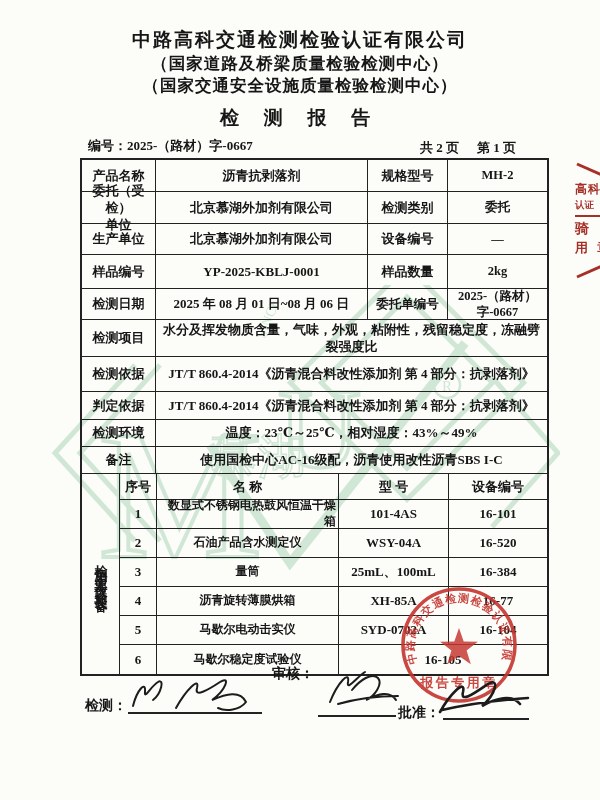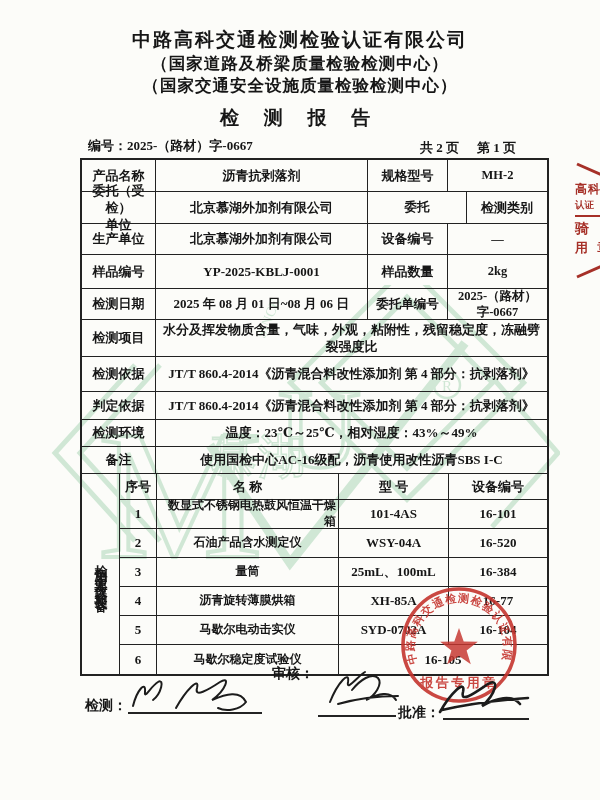--- a/index.html
+++ b/index.html
@@ -95,22 +95,22 @@
     <div class="tr" style="height:32px">
       <div class="td c1">产品名称</div>
       <div class="td c2">沥青抗剥落剂</div>
       <div class="td c3">规格型号</div>
       <div class="td c4">MH-2</div>
     </div>
     <div class="tr" style="height:32px">
       <div class="td c1 pre">委托（受检）
 单位</div>
       <div class="td c2">北京慕湖外加剂有限公司</div>
+      <div class="td c3">检测类别</div>
       <div class="td c4">委托</div>
-      <div class="td c3">检测类别</div>
     </div>
     <div class="tr" style="height:31px">
       <div class="td c1">生产单位</div>
       <div class="td c2">北京慕湖外加剂有限公司</div>
       <div class="td c3">设备编号</div>
       <div class="td c4">—</div>
     </div>
     <div class="tr" style="height:34px">
       <div class="td c1">样品编号</div>
       <div class="td c2">YP-2025-KBLJ-0001</div>

